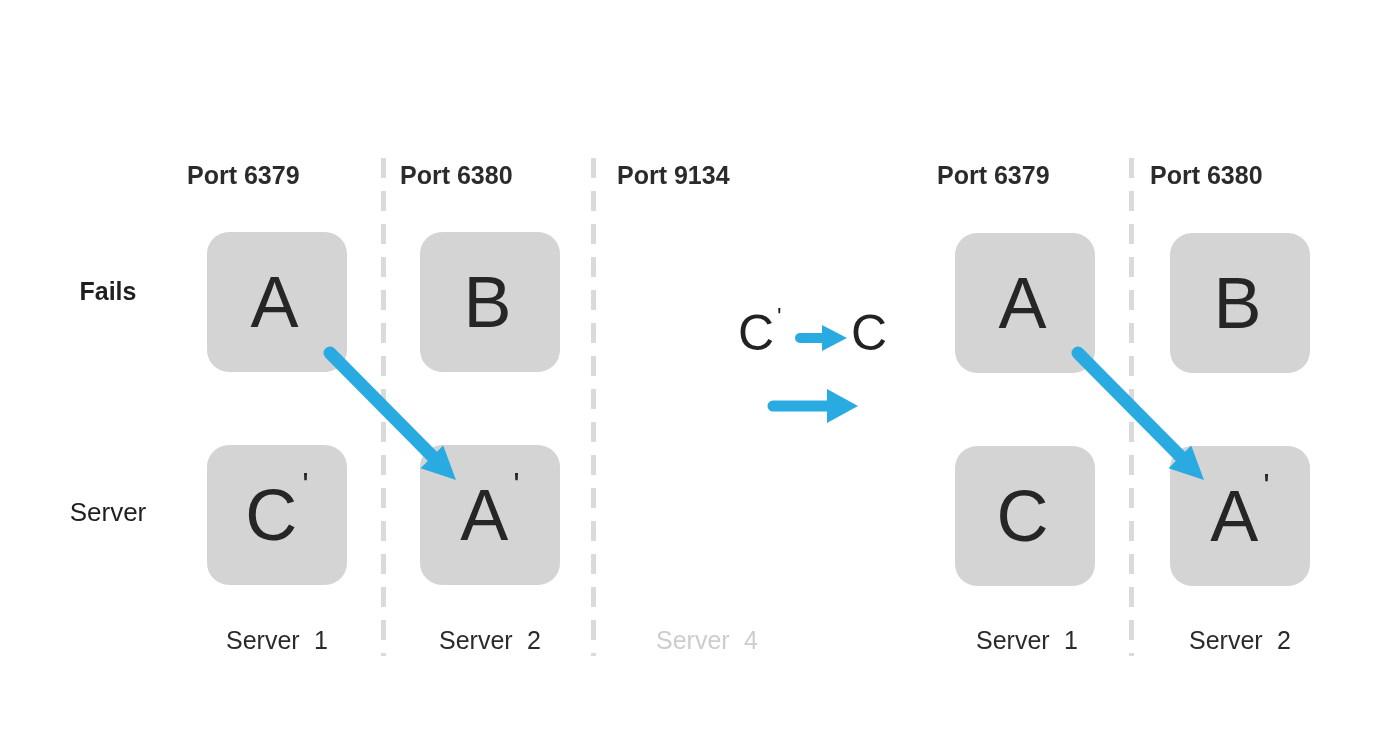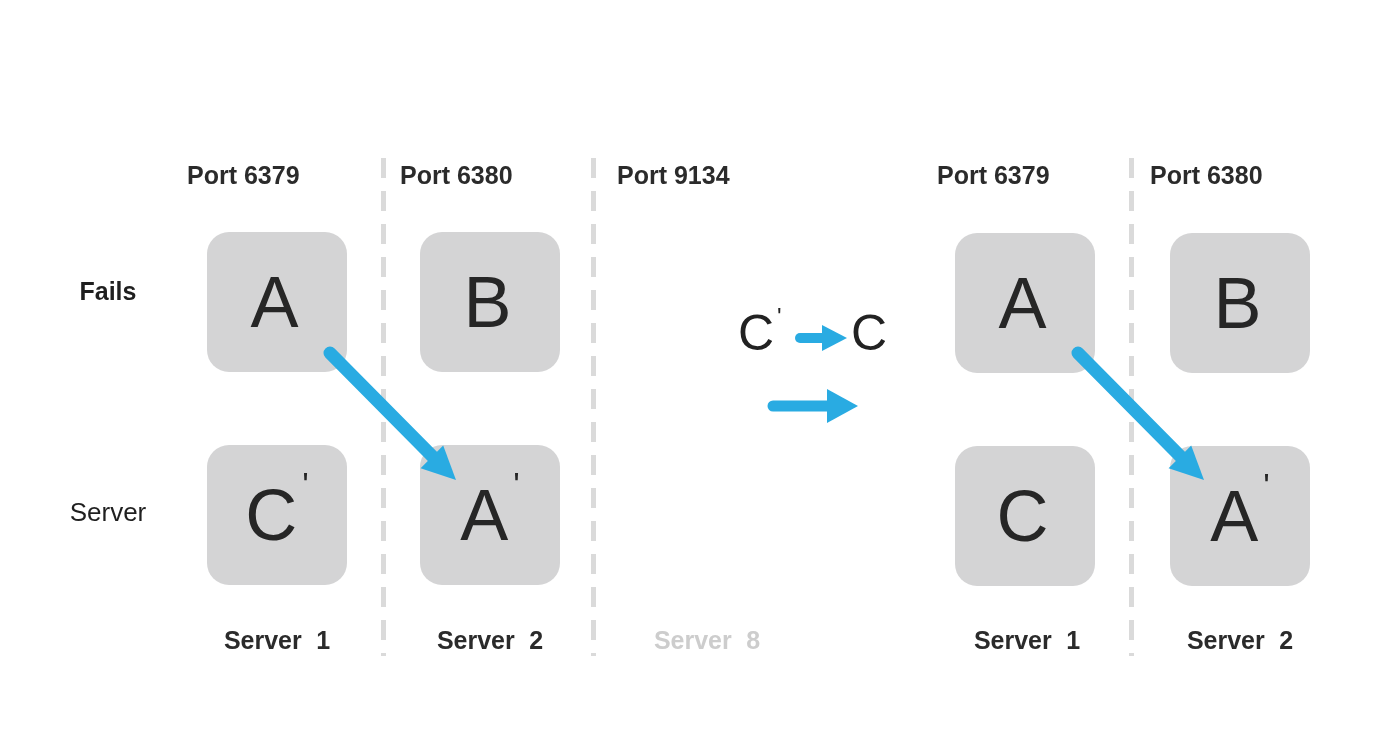--- a/index.html
+++ b/index.html
@@ -35,21 +35,21 @@
     font-weight: 700;
     color: #2b2b2b;
     white-space: nowrap;
   }
 
   .server-label {
     top: 626px;
     width: 180px;
     text-align: center;
     font-size: 25px;
-    font-weight: 700;
+    font-weight: 400;
     color: #2b2b2b;
     word-spacing: 0.3em;
     white-space: nowrap;
   }
   .server-label.faded { color: #cdcdcd; }
 
   .row-label {
     left: 38px;
     width: 140px;
     text-align: center;
@@ -166,21 +166,21 @@
   <div class="abs mid-text" style="left:738px">
     <span class="mid-letter">C</span>
       <span class="mid-prime">'</span>
   </div>
   <div class="abs mid-text" style="left:851px">
     <span class="mid-letter">C</span>
   </div>
 
   <div class="abs server-label" style="left:187px">Server 1</div>
   <div class="abs server-label" style="left:400px">Server 2</div>
-  <div class="abs server-label faded" style="left:617px">Server 8</div>
+  <div class="abs server-label faded" style="left:617px">Server 4</div>
 
   <div class="abs server-label" style="left:937px">Server 1</div>
   <div class="abs server-label" style="left:1150px">Server 2</div>
 
   <svg id="overlay-svg" class="abs" width="1388" height="729" viewBox="0 0 1388 729">
 
     <line x1="383.5" y1="158" x2="383.5" y2="656" stroke="#dadada" stroke-width="5" stroke-dasharray="20 13"></line>
     <line x1="593.5" y1="158" x2="593.5" y2="656" stroke="#dadada" stroke-width="5" stroke-dasharray="20 13"></line>
     <line x1="1131.5" y1="158" x2="1131.5" y2="656" stroke="#dadada" stroke-width="5" stroke-dasharray="20 13"></line>
 

